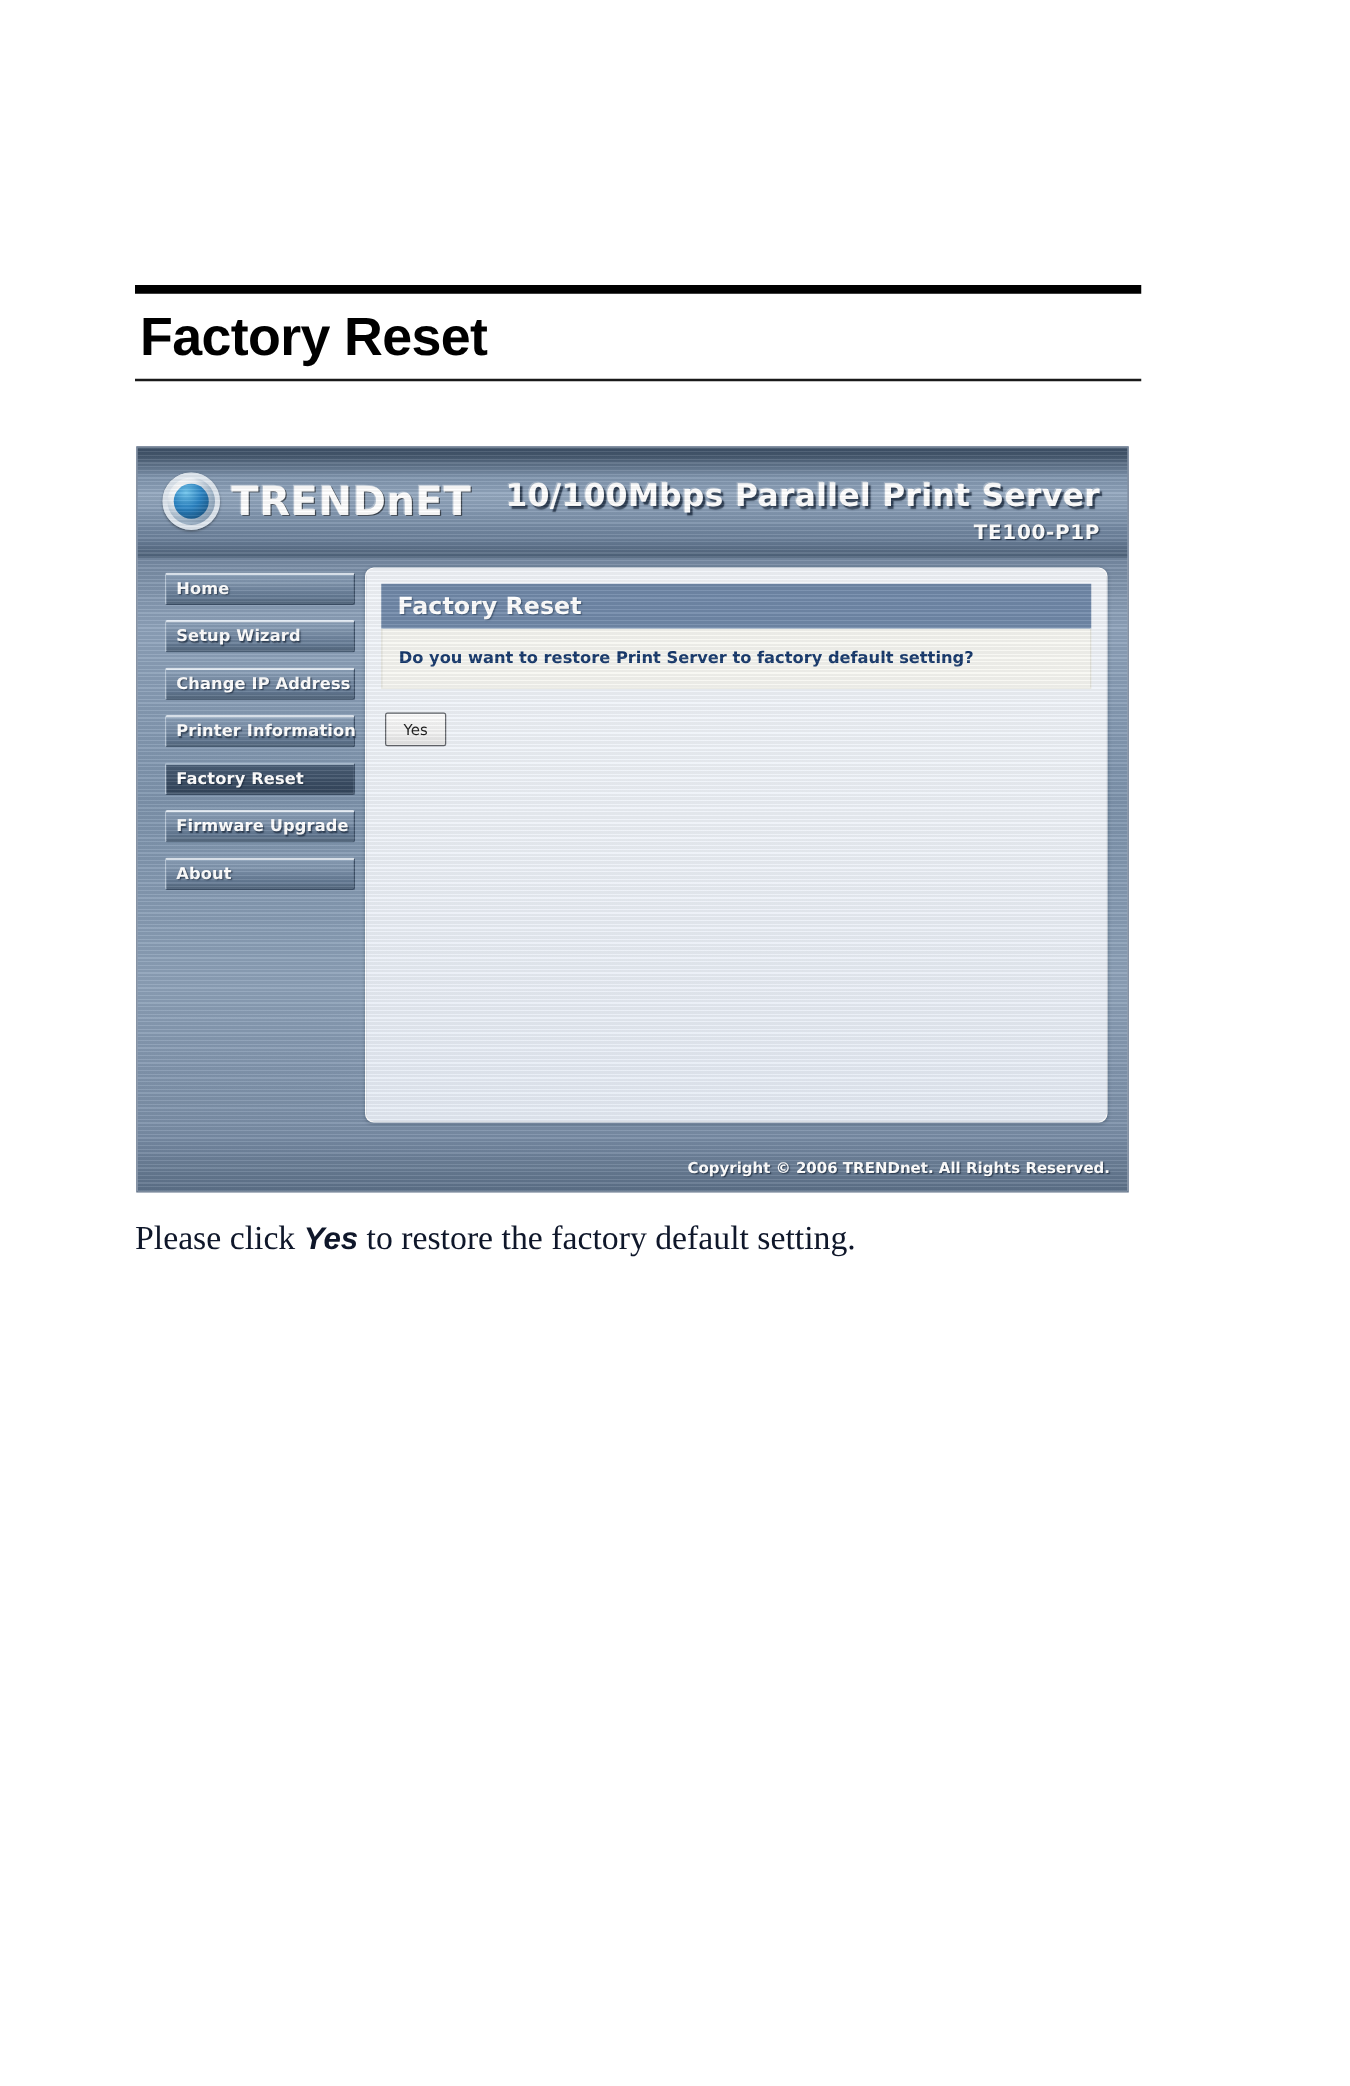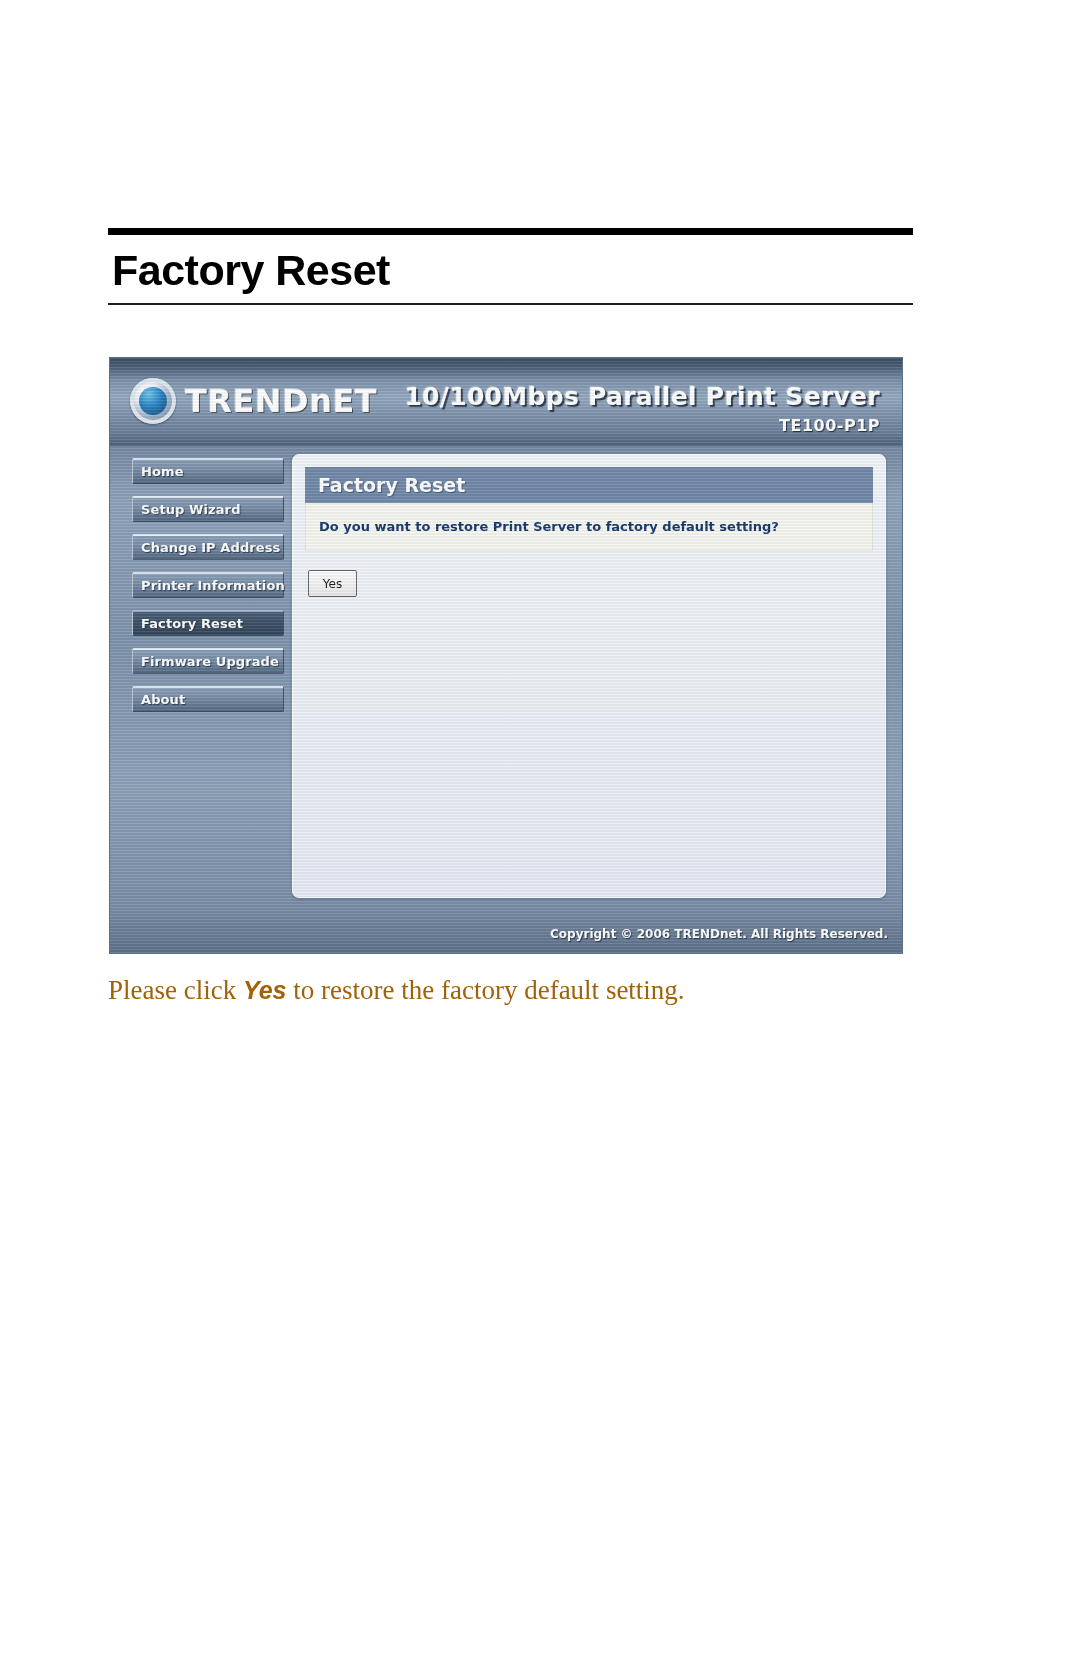--- a/index.html
+++ b/index.html
@@ -255,21 +255,21 @@
   }
 
   
   .caption {
     position: absolute;
     left: 108px;
     top: 975px;
     width: 830px;
     font-family: "Liberation Serif", serif;
     font-size: 27px;
-    color: #a16207;
+    color: #0f172a;
     white-space: nowrap;
   }
   .caption .kw {
     font-family: "Liberation Sans", sans-serif;
     font-weight: bold;
     font-style: italic;
     font-size: 25px;
   }
 </style>
 </head>

